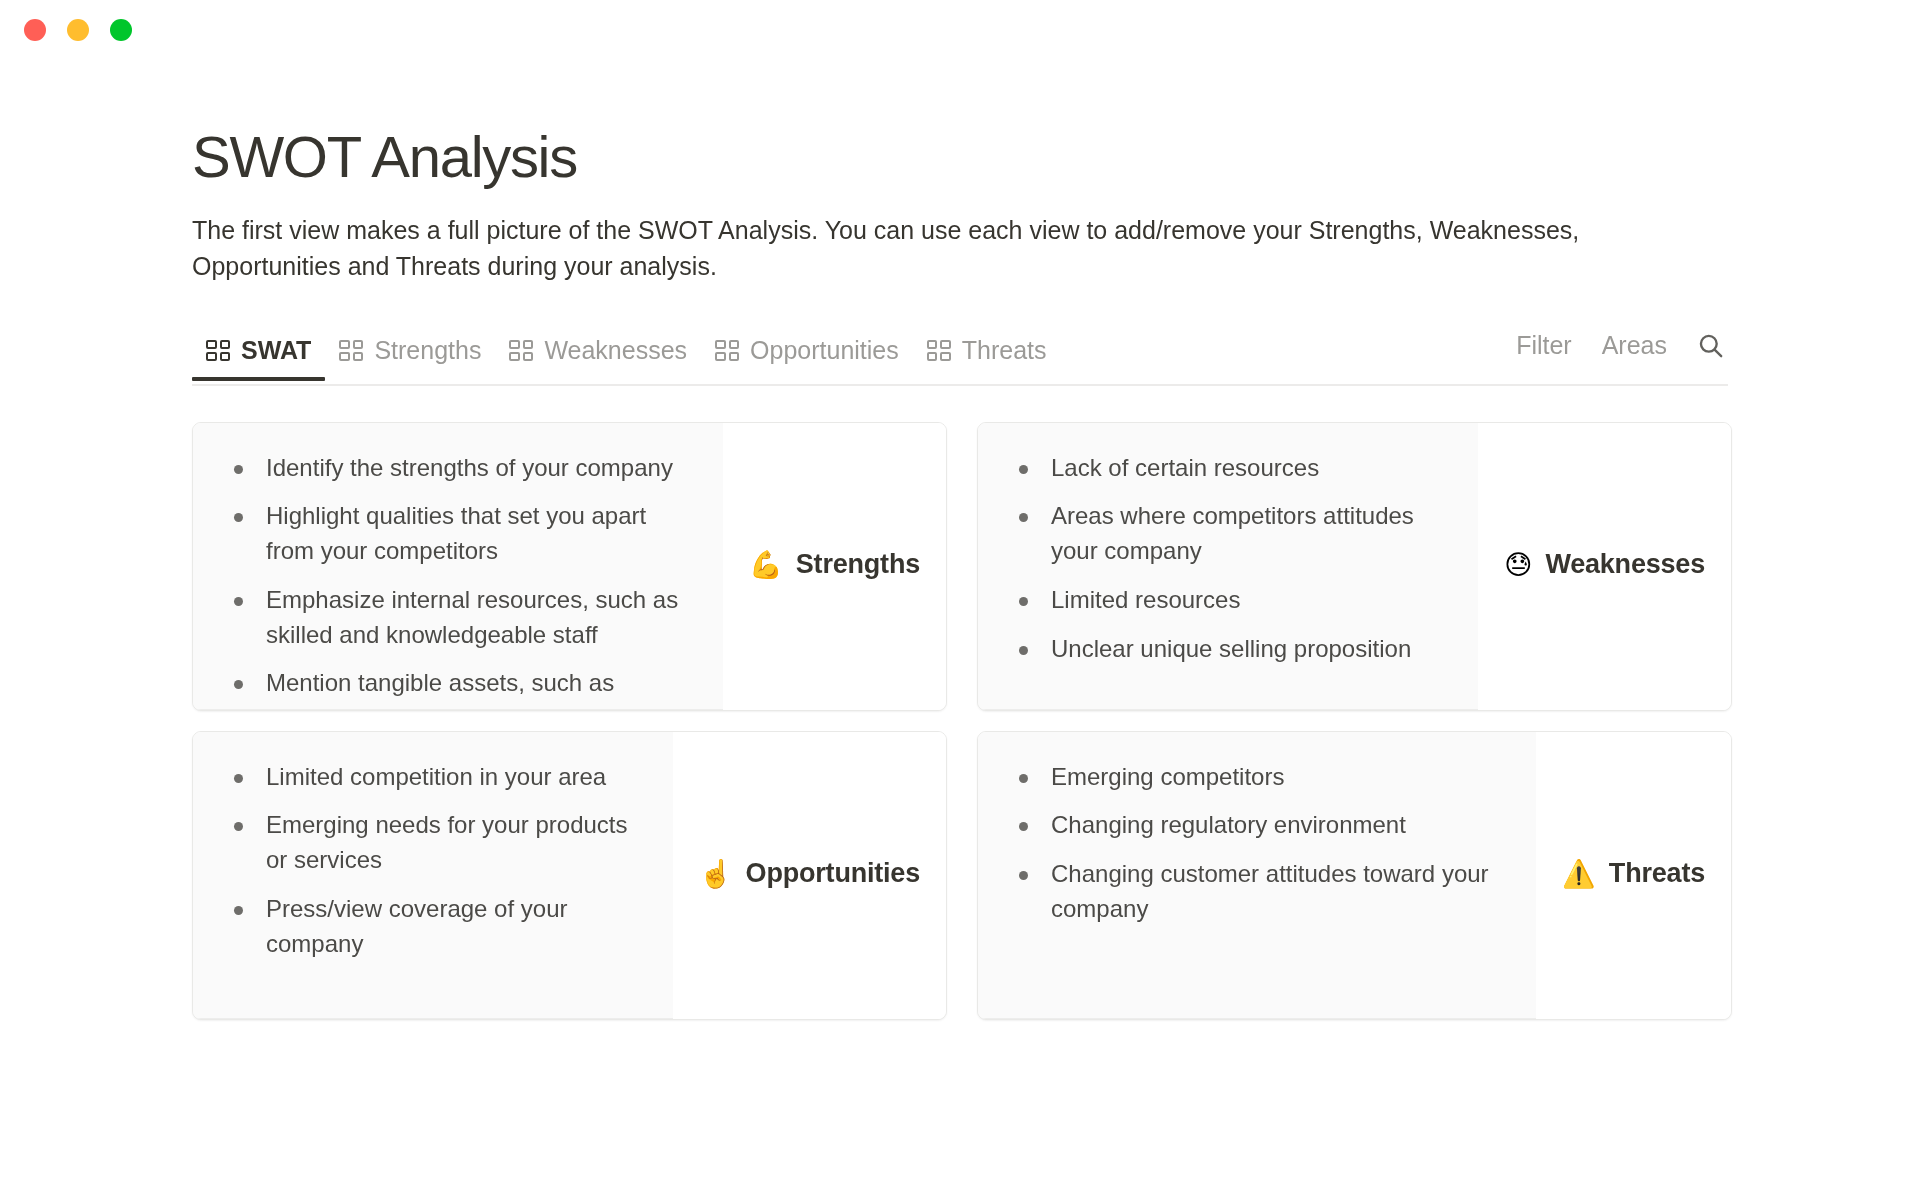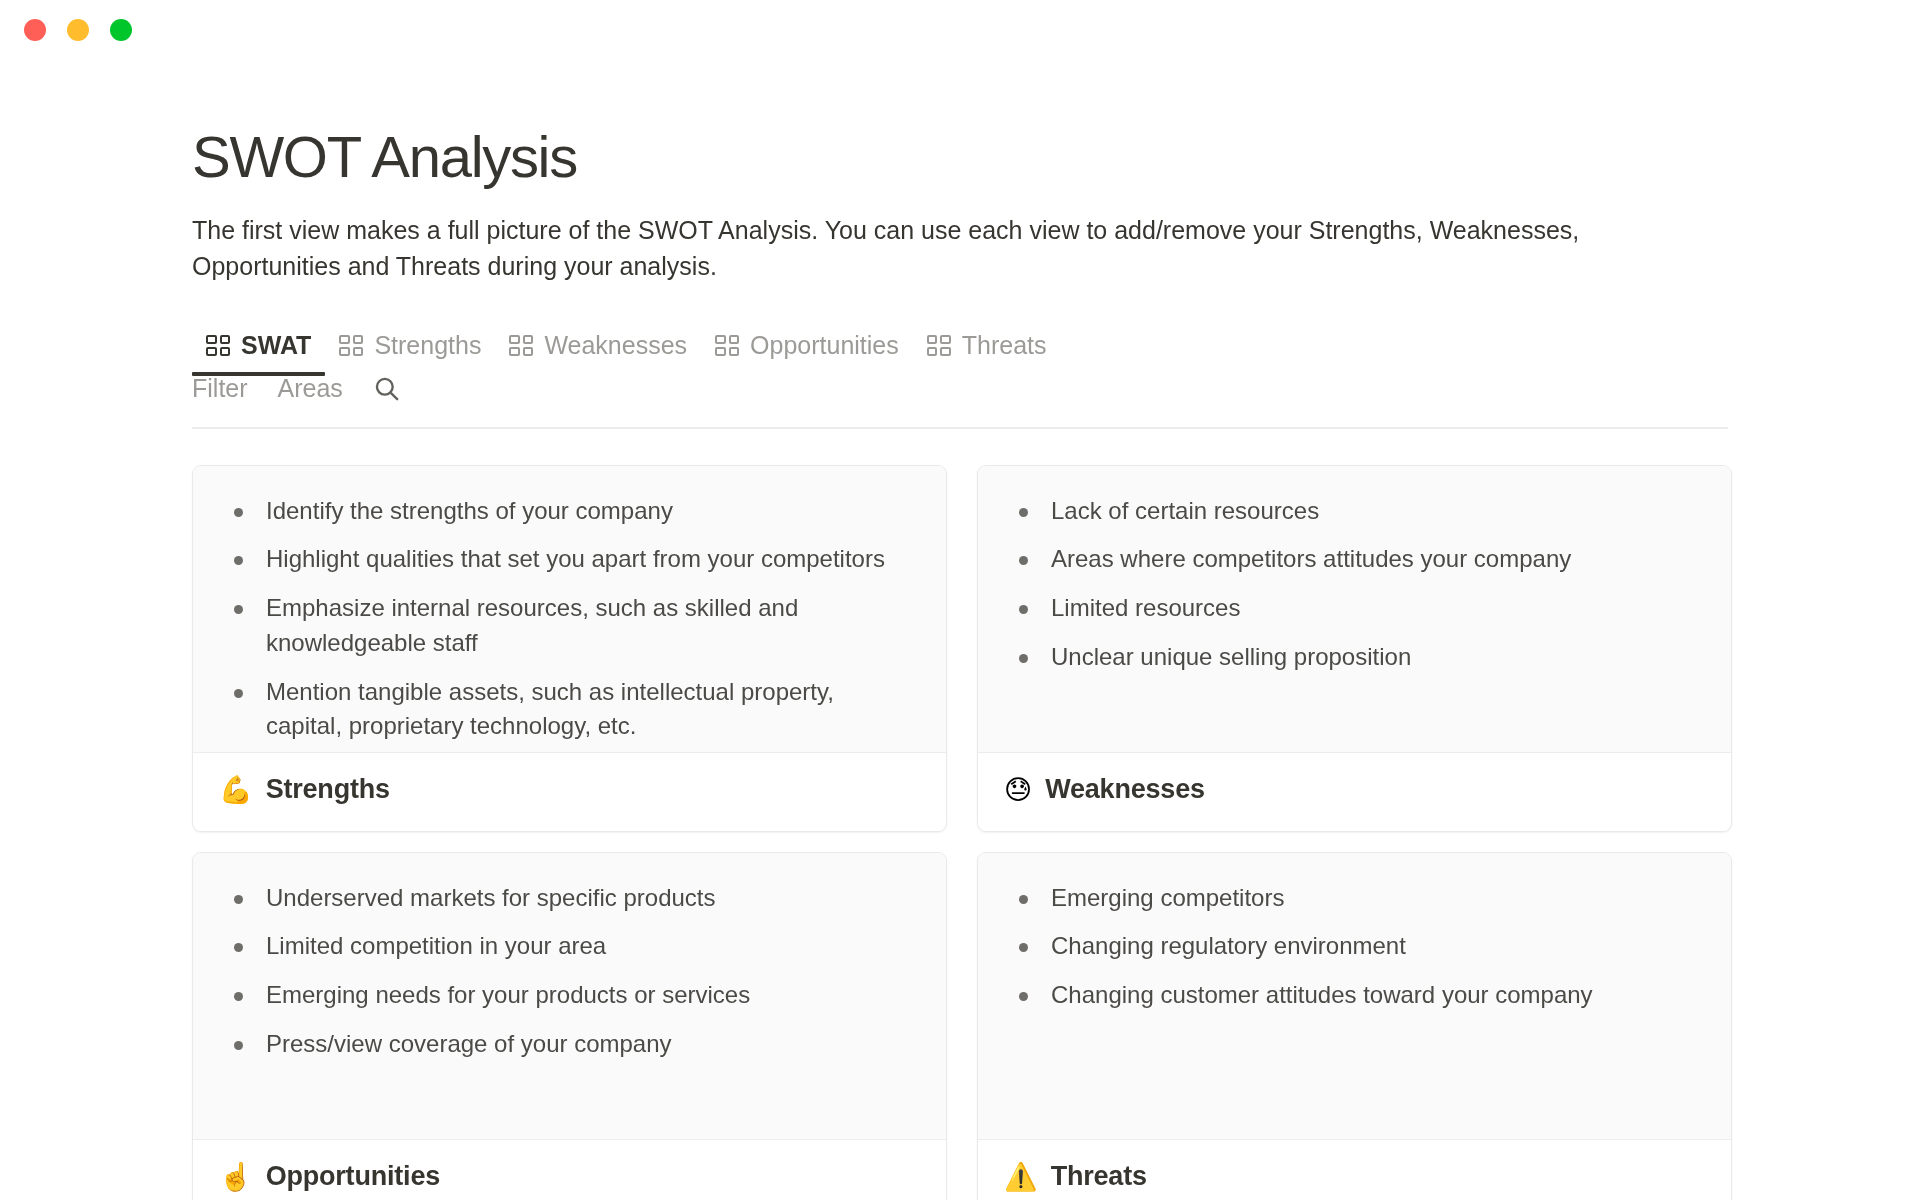--- a/index.html
+++ b/index.html
@@ -59,26 +59,25 @@
     line-height: 1.45;
     color: #37352f;
     max-width: 1440px;
     font-weight: 400;
   }
 
   
   .tabbar {
     margin-top: 46px;
     display: flex;
-    align-items: flex-start;
+    align-items: center;
     justify-content: space-between;
     border-bottom: 2px solid #ecebea;
     position: relative;
     width: 1536px;
-    flex-direction: column;
   }
   .tabs {
     display: flex;
     align-items: flex-end;
     gap: 0;
   }
   .tab {
     display: flex;
     align-items: center;
     gap: 11px;
@@ -149,21 +148,21 @@
     width: 1540px;
   }
 
   .card {
     border: 1.5px solid #e9e9e7;
     border-radius: 9px;
     background: #ffffff;
     overflow: hidden;
     box-shadow: 0 1px 2px rgba(15,15,15,0.06);
     display: flex;
-    flex-direction: column;
+    flex-direction: row;
     cursor: pointer;
   }
   .card-body {
     background: #fafafa;
     height: 287px;
     overflow: hidden;
     padding: 28px 34px 0 34px;
     border-bottom: 1.5px solid #ededec;
   }
   .card-list {
@@ -321,21 +320,20 @@
         </div>
         <div class="card-footer">
           <span class="card-emoji">😓</span>
           <span class="card-title">Weaknesses</span>
         </div>
       </div>
 
       <div class="card">
         <div class="card-body">
           <ul class="card-list">
-            <li>Underserved markets for specific products</li>
             <li>Limited competition in your area</li>
             <li>Emerging needs for your products or services</li>
             <li>Press/view coverage of your company</li>
           </ul>
         </div>
         <div class="card-footer">
           <span class="card-emoji">☝️</span>
           <span class="card-title">Opportunities</span>
         </div>
       </div>

